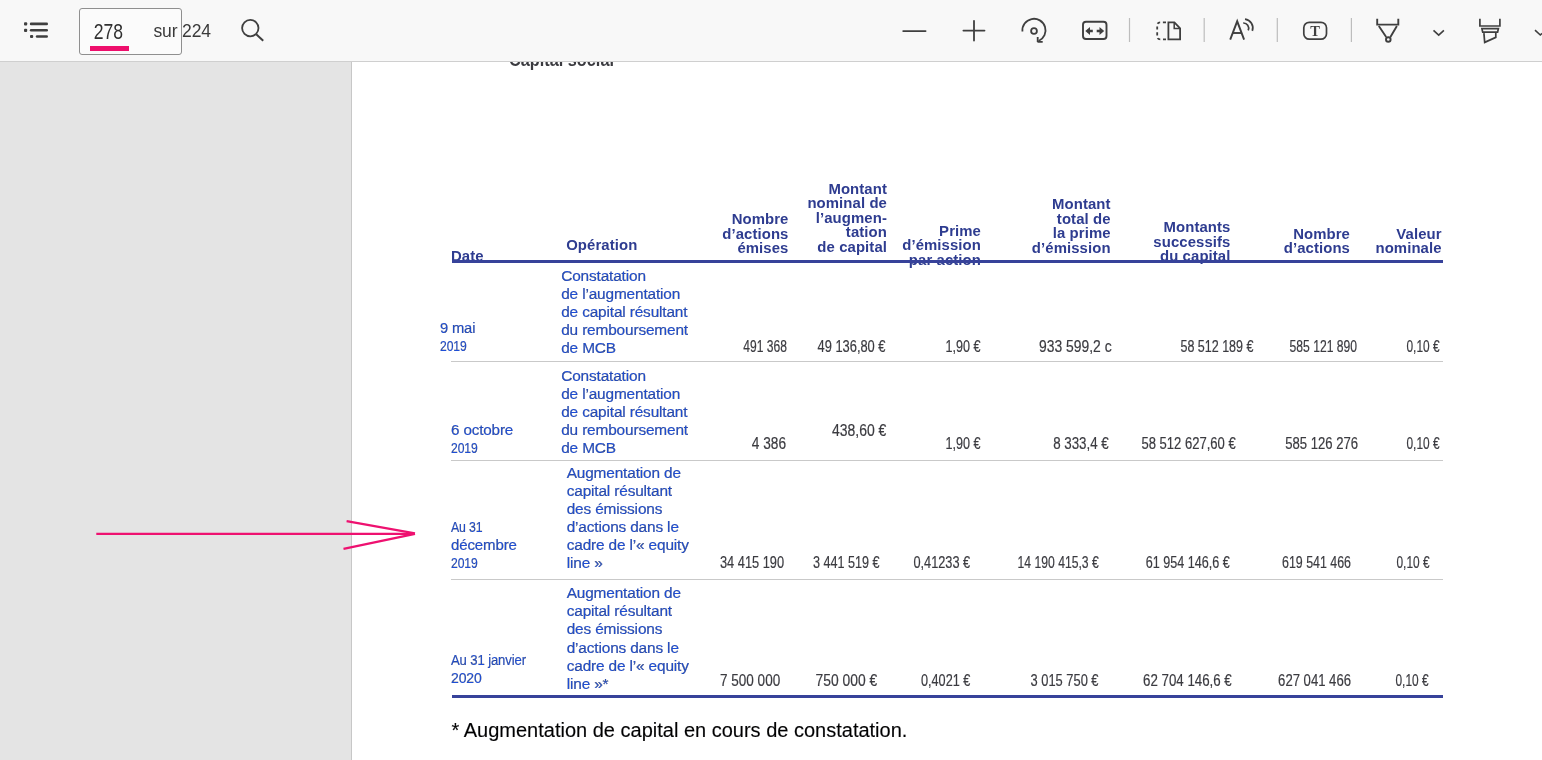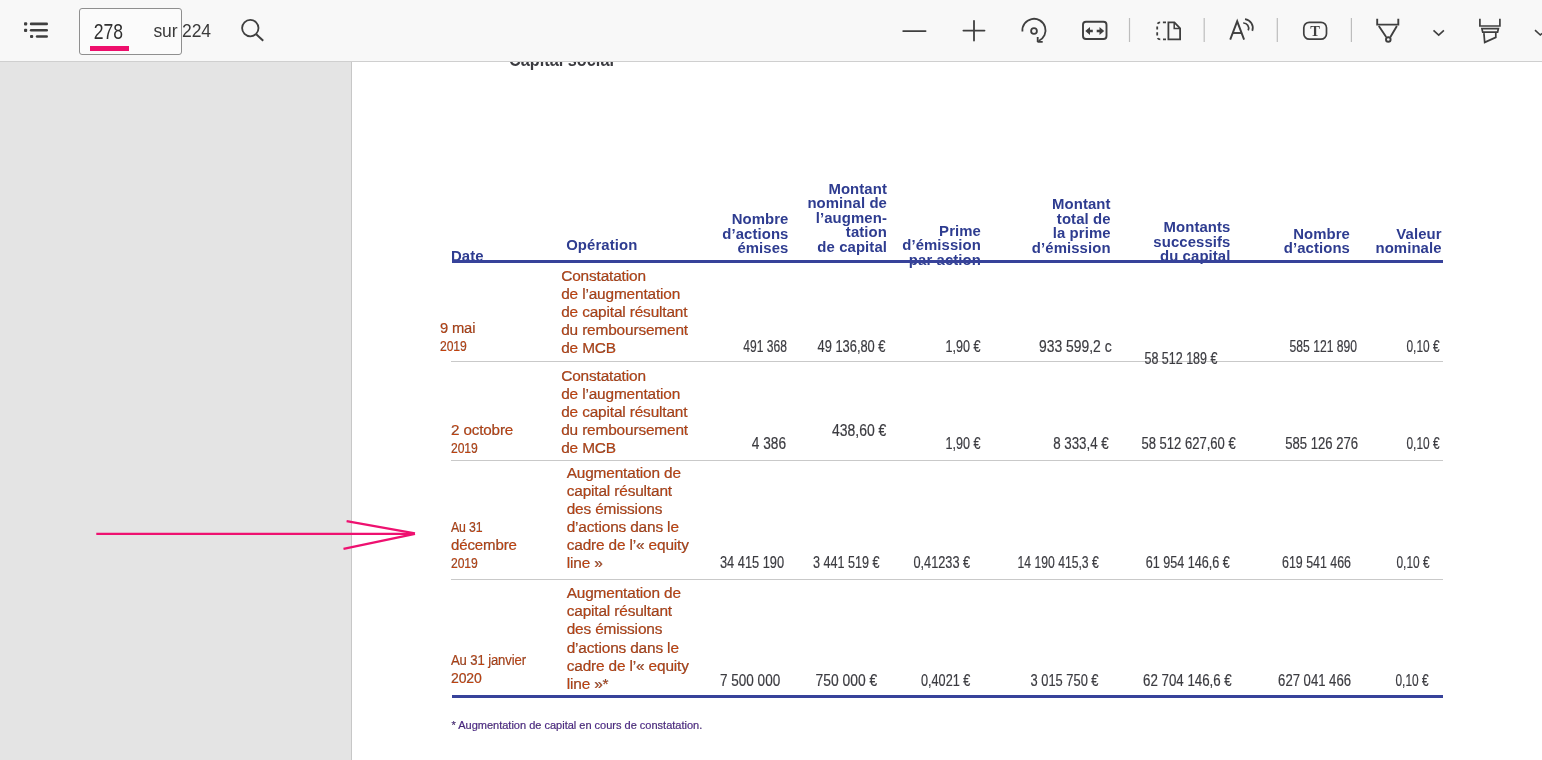--- a/index.html
+++ b/index.html
@@ -2,21 +2,21 @@
 <html><head>
 <meta charset="utf-8">
 <style>
   html,body{margin:0;padding:0;}
   body{width:1542px;height:760px;overflow:hidden;font-family:"Liberation Sans",sans-serif;}
   .stage{position:absolute;left:0;top:0;width:1542px;height:760px;background:#e4e4e4;}
   .page{position:absolute;left:351px;top:61.5px;width:1191px;height:698.5px;background:#ffffff;overflow:hidden;border-left:1px solid #c7c7c7;box-sizing:border-box;}
   .t{position:absolute;white-space:nowrap;}
   .hd{font-weight:bold;font-size:14.9px;line-height:14.6px;color:#2e3c90;letter-spacing:0.1px;}
   .hr{text-align:right;}
-  .bd{font-size:15.4px;line-height:18.1px;color:#c2410c;letter-spacing:-0.15px;-webkit-text-stroke:0.2px #3b3b40;}
+  .bd{font-size:15.4px;line-height:18.1px;color:#1d4ed8;letter-spacing:-0.15px;-webkit-text-stroke:0.2px #3b3b40;}
   .num{font-size:16px;line-height:18px;color:#3b3b40;text-align:right;-webkit-text-stroke:0.2px #3b3b40;}
   .num span{display:inline-block;transform-origin:100% 50%;}
   .sx{display:inline-block;transform-origin:0 50%;}
   .line{position:absolute;background:#c9c9c9;height:1.2px;}
   .bline{position:absolute;background:#37429a;height:2.9px;}
   .toolbar{position:absolute;left:0;top:0;width:1542px;height:60.5px;background:#f8f8f8;border-bottom:1px solid #cfcfcf;}
   .pagebox{position:absolute;left:79px;top:7.5px;width:57px;height:45px;background:#fbfbfb;border:1px solid #8f8f8f;border-radius:3px;padding-left:44px;}
   .pagebox .n{position:absolute;left:0;top:10.6px;width:57px;text-align:center;font-size:22px;color:#303030;}.pagebox .n span{display:inline-block;transform:scaleX(0.8);}
   .pagebox .u{position:absolute;left:9.9px;top:37.2px;width:39px;height:5.1px;background:#ee0f6c;}
   .sur{position:absolute;left:153.5px;top:21.2px;font-size:17.5px;color:#3a3a3a;letter-spacing:-0.15px;}
@@ -43,26 +43,26 @@
     <div class="line" style="left:99px;top:299.4px;width:991.5px;"></div>
     <div class="line" style="left:99px;top:398.6px;width:991.5px;"></div>
     <div class="line" style="left:99px;top:517.3px;width:991.5px;"></div>
 
     <div class="t bd" style="left:209.2px;top:205.5px;">Constatation<br>de l’augmentation<br>de capital résultant<br>du remboursement<br>de MCB</div>
     <div class="t bd" style="left:88px;top:257.9px;"><span class="sx" style="transform:scaleX(0.957)">9 mai</span><br><span class="sx" style="transform:scaleX(0.79)">2019</span></div>
     <div class="t num" style="right:755.1px;top:276.1px;"><span style="transform:scaleX(0.754)">491 368</span></div>
     <div class="t num" style="right:656.5px;top:276.1px;"><span style="transform:scaleX(0.805)">49 136,80 €</span></div>
     <div class="t num" style="right:561.6px;top:276.1px;"><span style="transform:scaleX(0.787)">1,90 €</span></div>
     <div class="t num" style="right:430.0px;top:276.1px;"><span style="transform:scaleX(0.867)">933 599,2 c</span></div>
-    <div class="t num" style="right:325px;top:276.1px;margin-top:12px;"><span style="transform:scaleX(0.781)">58 512 189 €</span></div>
+    <div class="t num" style="right:289px;top:276.1px;"><span style="transform:scaleX(0.781)">58 512 189 €</span></div>
     <div class="t num" style="right:185.5px;top:276.1px;"><span style="transform:scaleX(0.758)">585 121 890</span></div>
     <div class="t num" style="right:102.7px;top:276.1px;"><span style="transform:scaleX(0.742)">0,10 €</span></div>
 
     <div class="t bd" style="left:209.2px;top:305px;">Constatation<br>de l’augmentation<br>de capital résultant<br>du remboursement<br>de MCB</div>
-    <div class="t bd" style="left:99px;top:359px;"><span class="sx" style="transform:scaleX(0.99)">2 octobre</span><br><span class="sx" style="transform:scaleX(0.79)">2019</span></div>
+    <div class="t bd" style="left:99px;top:359px;"><span class="sx" style="transform:scaleX(0.99)">6 octobre</span><br><span class="sx" style="transform:scaleX(0.79)">2019</span></div>
     <div class="t num" style="right:755.5px;top:373.9px;"><span style="transform:scaleX(0.854)">4 386</span></div>
     <div class="t num" style="right:656.0px;top:360px;"><span style="transform:scaleX(0.872)">438,60 €</span></div>
     <div class="t num" style="right:561.5px;top:373.9px;"><span style="transform:scaleX(0.787)">1,90 €</span></div>
     <div class="t num" style="right:433.6px;top:373.9px;"><span style="transform:scaleX(0.833)">8 333,4 €</span></div>
     <div class="t num" style="right:306.6px;top:373.9px;"><span style="transform:scaleX(0.814)">58 512 627,60 €</span></div>
     <div class="t num" style="right:184.5px;top:373.9px;"><span style="transform:scaleX(0.818)">585 126 276</span></div>
     <div class="t num" style="right:103.0px;top:373.9px;"><span style="transform:scaleX(0.742)">0,10 €</span></div>
 
     <div class="t bd" style="left:214.7px;top:402.4px;">Augmentation de<br>capital résultant<br>des émissions<br>d’actions dans le<br>cadre de l’« equity<br>line »</div>
     <div class="t bd" style="left:99px;top:456.6px;"><span class="sx" style="transform:scaleX(0.80)">Au 31</span><br><span class="sx" style="transform:scaleX(0.978)">décembre</span><br><span class="sx" style="transform:scaleX(0.79)">2019</span></div>
@@ -77,21 +77,21 @@
     <div class="t bd" style="left:214.7px;top:522.8px;">Augmentation de<br>capital résultant<br>des émissions<br>d’actions dans le<br>cadre de l’« equity<br>line »*</div>
     <div class="t bd" style="left:99px;top:589.7px;"><span class="sx" style="transform:scaleX(0.852)">Au 31 janvier</span><br><span class="sx" style="transform:scaleX(0.91)">2020</span></div>
     <div class="t num" style="right:762.2px;top:610.6px;"><span style="transform:scaleX(0.845)">7 500 000</span></div>
     <div class="t num" style="right:664.6px;top:610.6px;"><span style="transform:scaleX(0.865)">750 000 €</span></div>
     <div class="t num" style="right:571.9px;top:610.6px;"><span style="transform:scaleX(0.791)">0,4021 €</span></div>
     <div class="t num" style="right:443.8px;top:610.6px;text-align:center;"><span style="transform:scaleX(0.804)">3 015 750 €</span></div>
     <div class="t num" style="right:310.7px;top:610.6px;"><span style="transform:scaleX(0.831)">62 704 146,6 €</span></div>
     <div class="t num" style="right:191.4px;top:610.6px;"><span style="transform:scaleX(0.819)">627 041 466</span></div>
     <div class="t num" style="right:113.6px;top:610.6px;"><span style="transform:scaleX(0.742)">0,10 €</span></div>
 
-    <div class="t" style="left:99.5px;top:657.6px;font-size:11px;color:#4c1d95;-webkit-text-stroke:0.2px #3b3b40;">* Augmentation de capital en cours de constatation.</div>
+    <div class="t" style="left:99.5px;top:657.6px;font-size:20px;color:#000000;-webkit-text-stroke:0.2px #3b3b40;">* Augmentation de capital en cours de constatation.</div>
   </div>
 
   <svg style="position:absolute;left:0;top:0;" width="1542" height="760" viewBox="0 0 1542 760" fill="none">
     <path d="M96.3 533.8 H413.5" stroke="#ee1170" stroke-width="2.2"></path>
     <path d="M346.6 521.2 L415 533.4 M343.5 548.8 L415 533.8" stroke="#ee1170" stroke-width="2.2"></path>
   </svg>
 
   <div class="toolbar">
     <div class="pagebox">
       <div class="n"><span>278</span></div>

